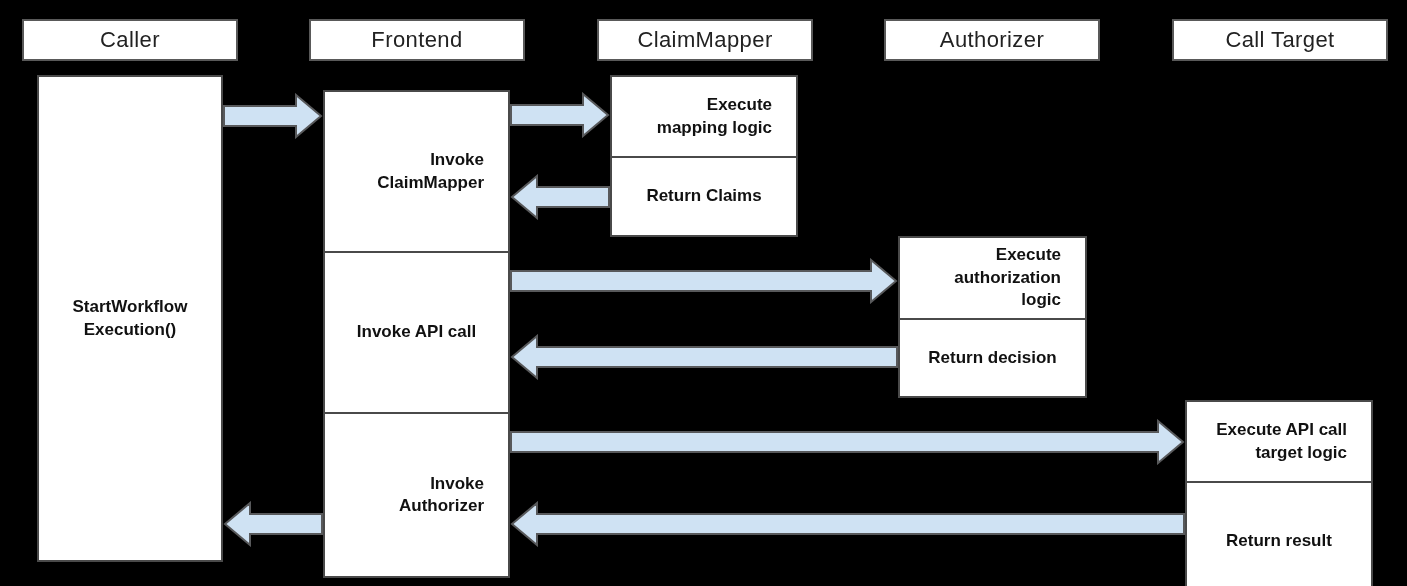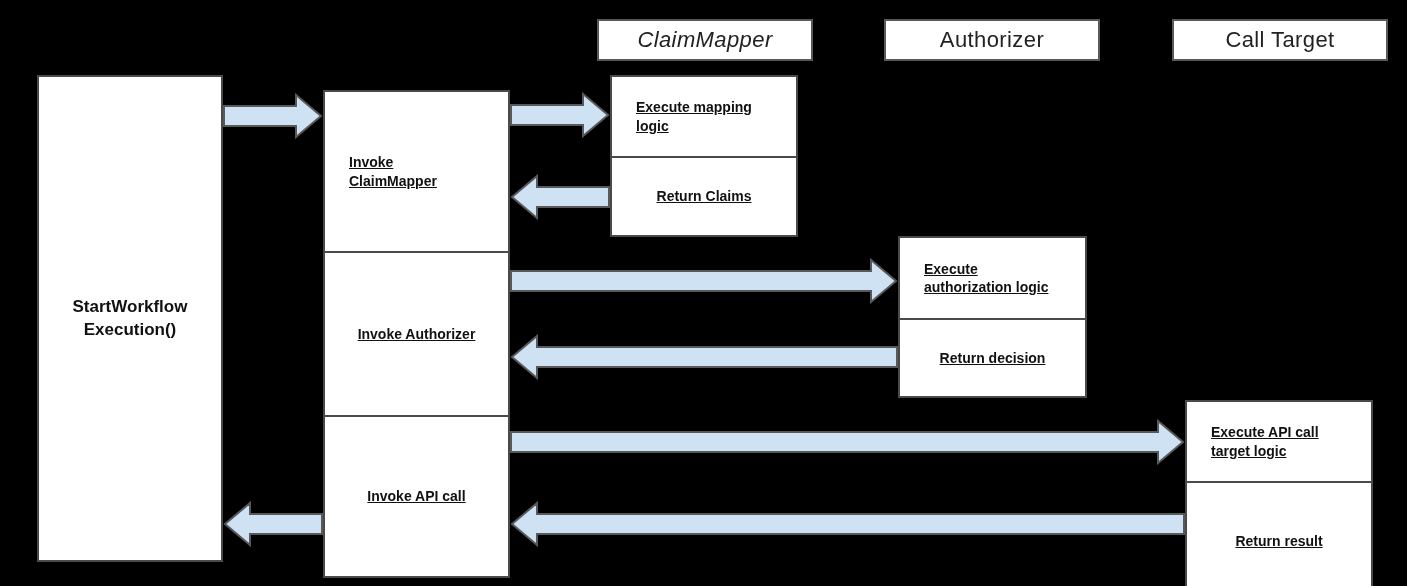--- a/index.html
+++ b/index.html
@@ -36,25 +36,24 @@
   }
   .single{
     display:flex;align-items:center;justify-content:flex-start;
   }
   .stack{
     display:flex;flex-direction:column;
   }
   .cell{
     box-sizing:border-box;
     display:flex;align-items:center;justify-content:center;
-    text-align:left;
-    font-size:14px;font-weight:700;color:var(--label-text);
+    text-align:right;
+    font-size:17px;font-weight:700;color:var(--label-text);
     line-height:1.32;
     padding:0 24px;
-    text-decoration:underline;
   }
   .cell + .cell{border-top:2px solid var(--box-border);}
   .label{
     text-align:center;
     font-size:17px;font-weight:700;color:var(--label-text);
     line-height:1.32;
     padding:0 22px;
   }
   .arrow{position:absolute;display:block;}
   .arrow polygon{
@@ -62,38 +61,44 @@
     stroke:var(--arrow-stroke);
     stroke-width:2;
     stroke-linejoin:miter;
   }
 </style>
 </head>
 <body>
 
 <div id="canvas">
 
-  <div class="lane-header" style="left:597px;font-style:italic;">
+  <div class="lane-header" style="left:22px;">
+      <span>Caller</span>
+    </div>
+  <div class="lane-header" style="left:309px;">
+      <span>Frontend</span>
+    </div>
+  <div class="lane-header" style="left:597px;">
       <span>ClaimMapper</span>
     </div>
   <div class="lane-header" style="left:884px;">
       <span>Authorizer</span>
     </div>
   <div class="lane-header" style="left:1172px;">
       <span>Call Target</span>
     </div>
 
   <div class="activation single" style="left:37px;top:75px;width:186px;height:487px;">
     <div class="label">StartWorkflow Execution()</div>
   </div>
 
   <div class="activation stack" style="left:323px;top:90px;width:187px;height:488px;">
     <div class="cell" style="height:159px;">Invoke ClaimMapper</div>
+    <div class="cell" style="flex:1;">Invoke API call</div>
     <div class="cell" style="height:164px;">Invoke Authorizer</div>
-    <div class="cell" style="flex:1;">Invoke API call</div>
   </div>
 
   <div class="activation stack" style="left:610px;top:75px;width:188px;height:162px;">
     <div class="cell" style="height:79px;">Execute mapping logic</div>
     <div class="cell" style="flex:1;">Return Claims</div>
   </div>
 
   <div class="activation stack" style="left:898px;top:236px;width:189px;height:162px;">
     <div class="cell" style="height:80px;">Execute authorization logic</div>
     <div class="cell" style="flex:1;">Return decision</div>

